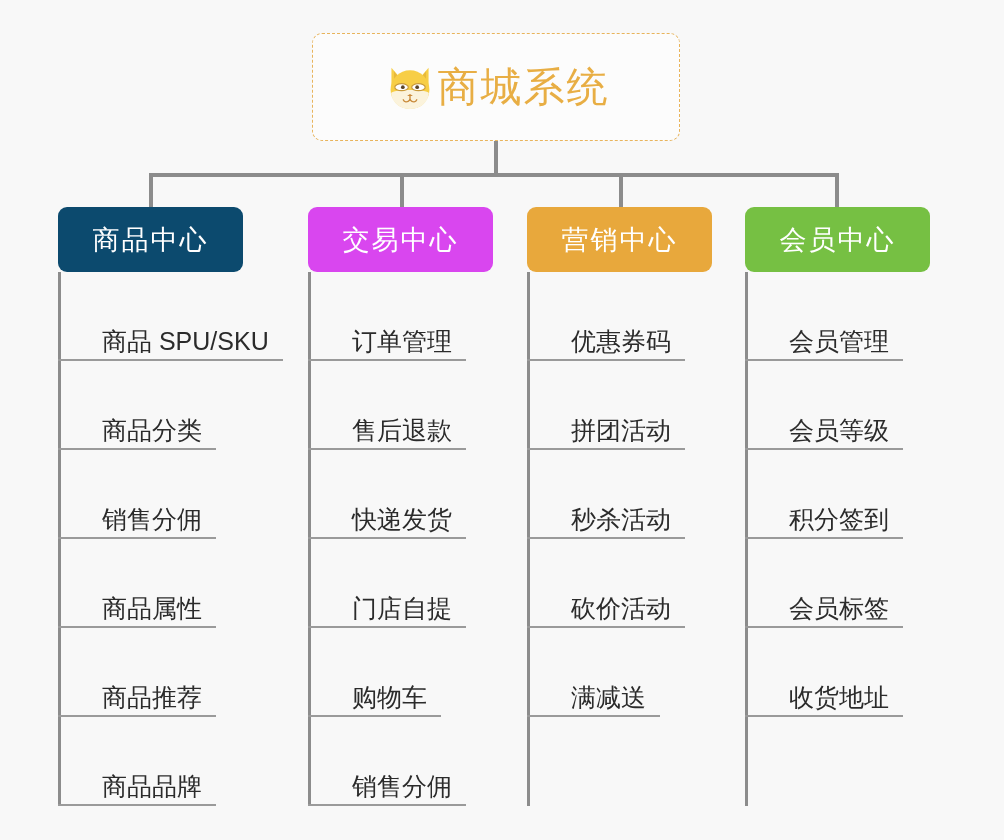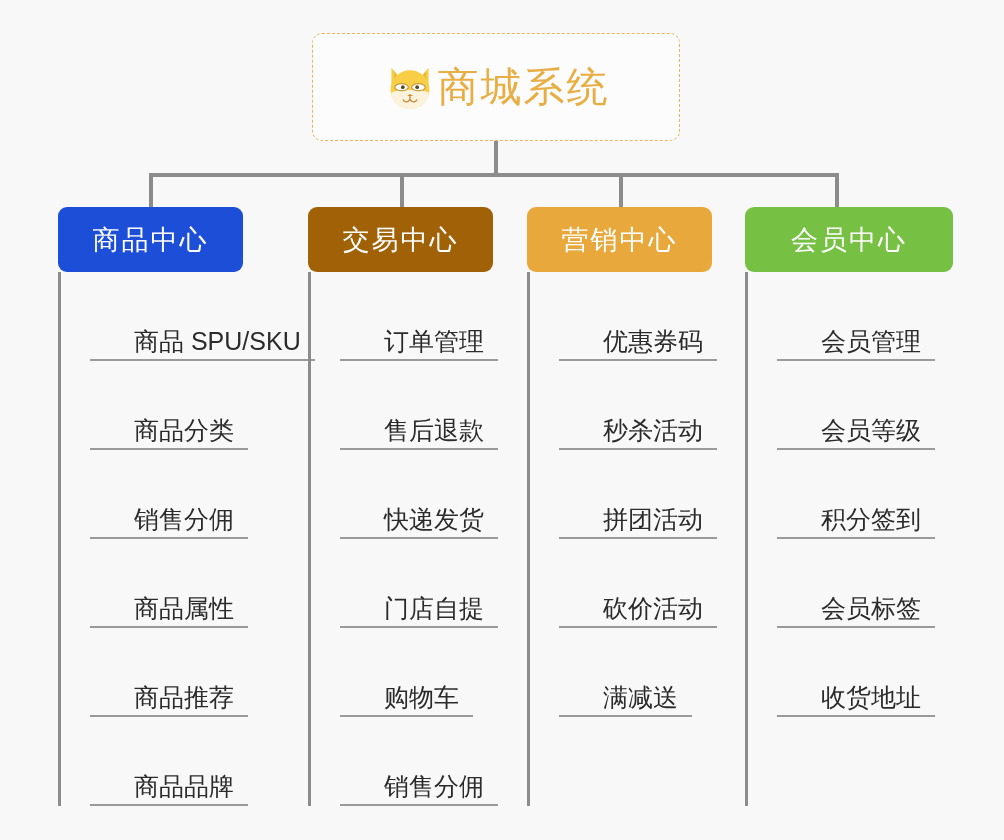--- a/index.html
+++ b/index.html
@@ -87,21 +87,20 @@
     left: 0px;
     top: 65px;
     width: 100%;
   }
   .leaf-item {
     position: relative;
     height: 89px;
     box-sizing: border-box;
     display: flex;
     align-items: flex-end;
-    margin-left: 32px;
   }
   .leaf-underline {
     position: absolute;
     left: 0;
     bottom: 0;
     height: 2px;
     background: #9A9A9A;
   }
   .leaf-label {
     position: relative;
@@ -144,21 +143,21 @@
   </div>
 
   <div class="conn conn-v" style="left: 494px; top: 141px; height: 34px; background: rgb(140, 140, 140);"></div>
   <div class="conn conn-h" style="left: 149px; top: 173px; width: 690px; background: rgb(140, 140, 140);"></div>
   <div class="conn conn-v" style="left: 149px; top: 173px; height: 36px; background: rgb(140, 140, 140);"></div>
   <div class="conn conn-v" style="left: 400px; top: 173px; height: 36px; background: rgb(140, 140, 140);"></div>
   <div class="conn conn-v" style="left: 619px; top: 173px; height: 36px; background: rgb(140, 140, 140);"></div>
   <div class="conn conn-v" style="left: 835px; top: 173px; height: 36px; background: rgb(140, 140, 140);"></div>
 
   <div class="branch" style="left:58px; width:185px;">
-    <div class="branch-header" style="background: #1d4ed8; font-family: Liberation Mono, monospace;">
+    <div class="branch-header" style="background: #0c4a6e; font-family: Liberation Mono, monospace;">
       <span>商品中心</span>
     </div>
     <div class="branch-spine" style="background: rgb(140, 140, 140); height: 534px;"></div>
     <div class="leaf-list">
       <div class="leaf-item">
         <span class="leaf-label">商品 SPU/SKU</span>
         <span class="leaf-underline" style="width: 225px;"></span>
       </div>
       <div class="leaf-item">
         <span class="leaf-label">商品分类</span>
@@ -177,21 +176,21 @@
         <span class="leaf-underline" style="width: 158px;"></span>
       </div>
       <div class="leaf-item">
         <span class="leaf-label">商品品牌</span>
         <span class="leaf-underline" style="width: 158px;"></span>
       </div>
     </div>
   </div>
 
   <div class="branch" style="left:308px; width:185px;">
-    <div class="branch-header" style="background: #a16207;">
+    <div class="branch-header" style="background: #d946ef;">
       <span>交易中心</span>
     </div>
     <div class="branch-spine" style="background: rgb(140, 140, 140); height: 534px;"></div>
     <div class="leaf-list">
       <div class="leaf-item">
         <span class="leaf-label">订单管理</span>
         <span class="leaf-underline" style="width: 158px;"></span>
       </div>
       <div class="leaf-item">
         <span class="leaf-label">售后退款</span>
@@ -220,39 +219,39 @@
     <div class="branch-header" style="background: rgb(232, 168, 60);">
       <span>营销中心</span>
     </div>
     <div class="branch-spine" style="background: rgb(140, 140, 140); height: 534px;"></div>
     <div class="leaf-list">
       <div class="leaf-item">
         <span class="leaf-label">优惠券码</span>
         <span class="leaf-underline" style="width: 158px;"></span>
       </div>
       <div class="leaf-item">
+        <span class="leaf-label">拼团活动</span>
+        <span class="leaf-underline" style="width: 158px;"></span>
+      </div>
+      <div class="leaf-item">
         <span class="leaf-label">秒杀活动</span>
-        <span class="leaf-underline" style="width: 158px;"></span>
-      </div>
-      <div class="leaf-item">
-        <span class="leaf-label">拼团活动</span>
         <span class="leaf-underline" style="width: 158px;"></span>
       </div>
       <div class="leaf-item">
         <span class="leaf-label">砍价活动</span>
         <span class="leaf-underline" style="width: 158px;"></span>
       </div>
       <div class="leaf-item">
         <span class="leaf-label">满减送</span>
         <span class="leaf-underline" style="width: 133px;"></span>
       </div>
     </div>
   </div>
 
-  <div class="branch" style="left:745px; width:208px;">
+  <div class="branch" style="left:745px; width:185px;">
     <div class="branch-header" style="background: rgb(118, 192, 67);">
       <span>会员中心</span>
     </div>
     <div class="branch-spine" style="background: rgb(140, 140, 140); height: 534px;"></div>
     <div class="leaf-list">
       <div class="leaf-item">
         <span class="leaf-label">会员管理</span>
         <span class="leaf-underline" style="width: 158px;"></span>
       </div>
       <div class="leaf-item">

